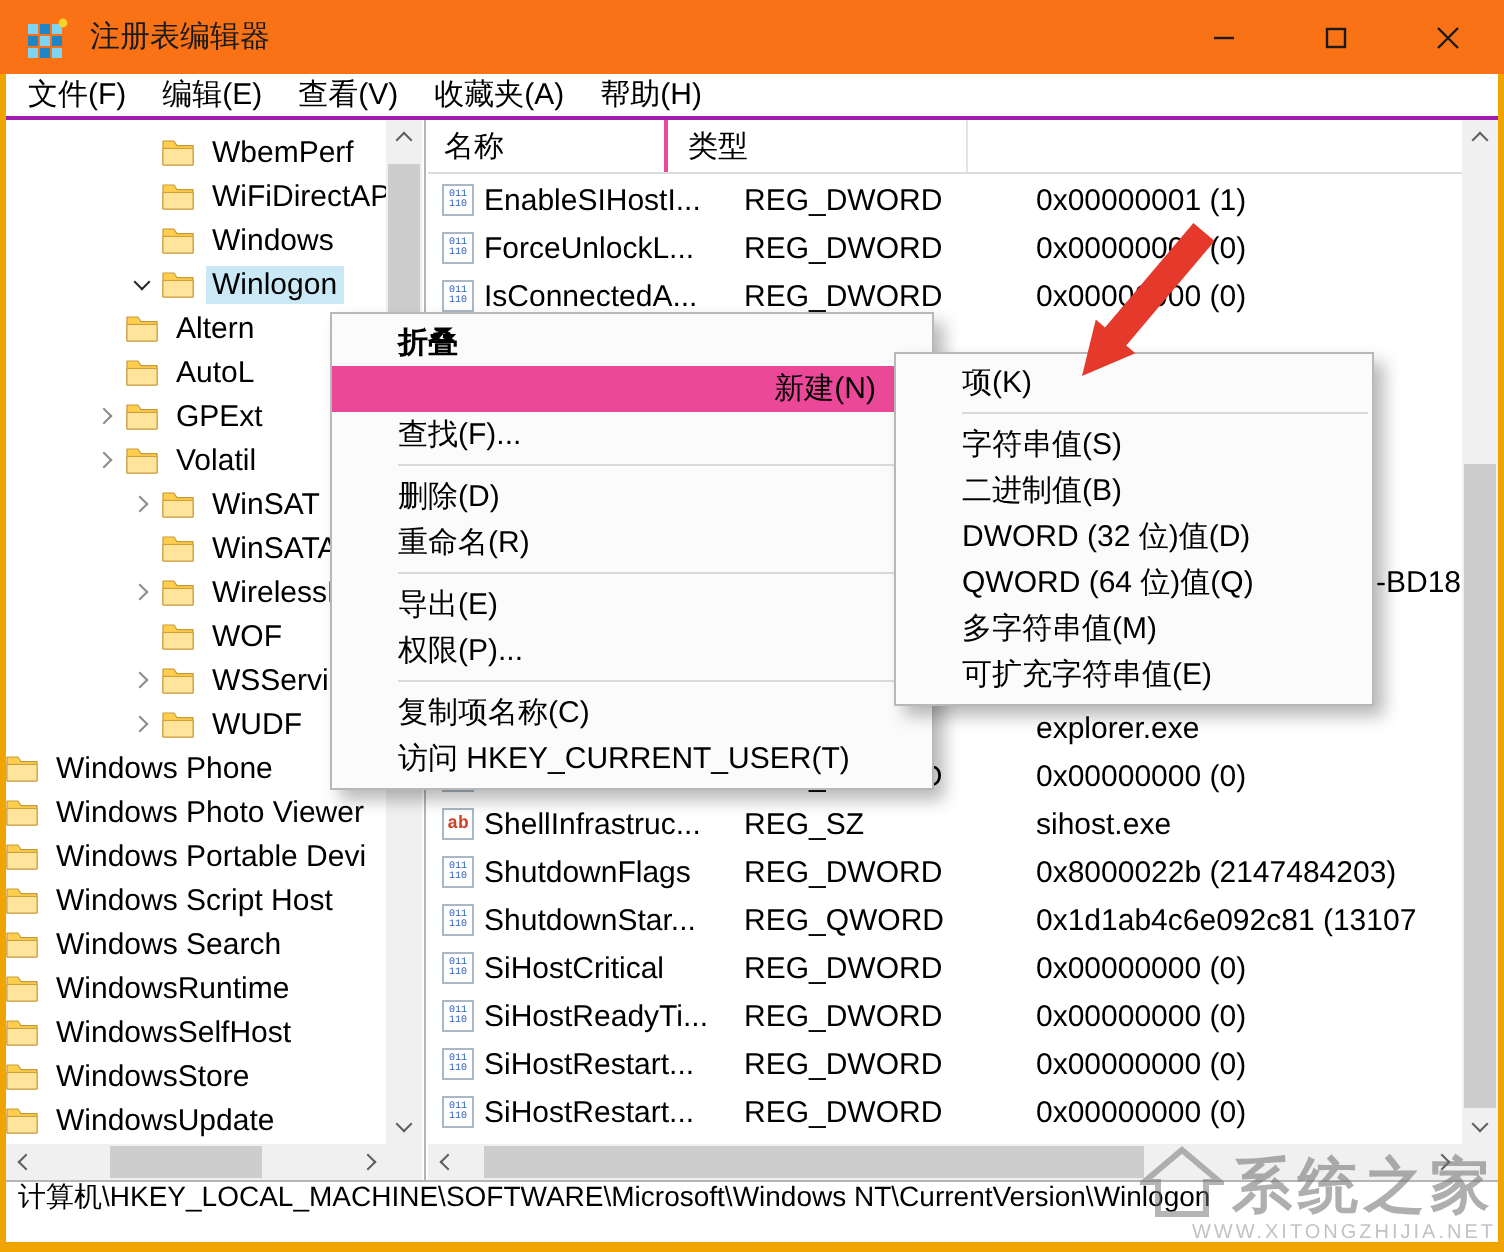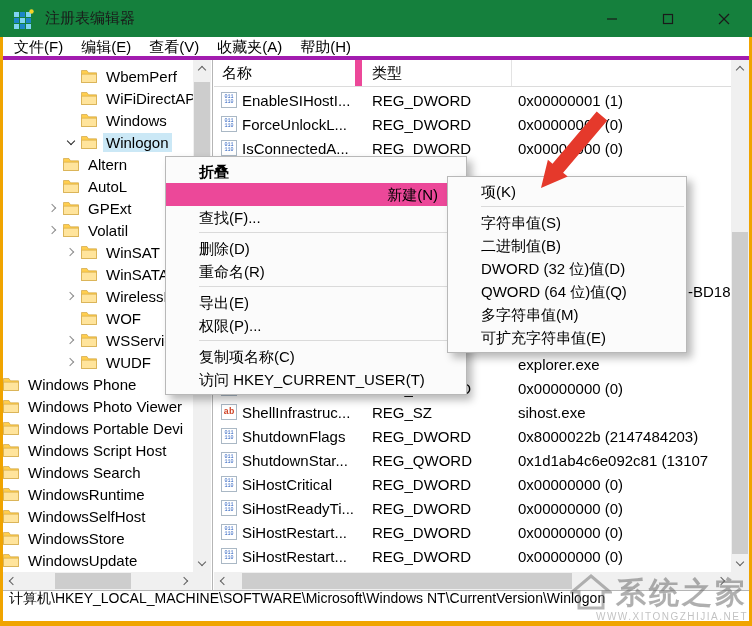--- a/index.html
+++ b/index.html
@@ -2,27 +2,27 @@
 <html><head>
 <meta charset="utf-8">
 <style>
   html,body{margin:0;padding:0;background:#888;}
   *{box-sizing:border-box;}
   .window{
     position:relative;width:752px;height:626px;background:#ffffff;overflow:hidden;
     font-family:"Liberation Sans","DejaVu Sans",sans-serif;color:#000;
   }
   
-  .titlebar{position:absolute;left:0;top:0;width:752px;height:37px;background:#15803d;display:flex;align-items:center;}
+  .titlebar{position:absolute;left:0;top:0;width:752px;height:37px;background:#f97316;display:flex;align-items:center;}
   .app-icon{margin-left:13px;width:22px;height:22px;display:inline-block;}
   .title-text{margin-left:10px;font-size:15px;color:#1a1a1a;}
   .tb-btns{position:absolute;right:0;top:0;height:37px;display:flex;}
   .tb-btn{width:56px;height:37px;display:flex;align-items:center;justify-content:center;}
   
-  .menubar{position:absolute;left:3px;top:37px;width:746px;height:23px;background:#fff;display:flex;align-items:center;padding-left:2px;border-bottom:4px solid #a21caf;}
+  .menubar{position:absolute;left:3px;top:37px;width:746px;height:23px;background:#fff;display:flex;align-items:center;padding-left:2px;border-bottom:2px solid #a21caf;}
   .mb-item{padding:0 9px;font-size:15px;line-height:23px;}
   
   .b-left{position:absolute;left:0;top:37px;width:3px;height:589px;background:#F0A400;}
   .b-right{position:absolute;right:0;top:37px;width:3px;height:589px;background:#F0A400;}
   .b-bottom{position:absolute;left:0;top:621px;width:752px;height:5px;background:#F0A400;}
   
   .tree{position:absolute;left:3px;top:60px;width:190px;height:512px;overflow:hidden;background:#fff;padding-top:5px;}
   .trow{height:22px;display:flex;align-items:center;white-space:nowrap;}
   .trow.lvl-a{padding-left:20px;margin-left:40px;}
   .trow.lvl-b{padding-left:42px;}
@@ -31,21 +31,21 @@
   .chev{display:inline-block;width:6px;height:6px;border-right:1.5px solid #8c8c8c;border-bottom:1.5px solid #8c8c8c;}
   .chev.right{transform:rotate(-45deg);}
   .chev.down{transform:rotate(45deg);border-color:#262626;}
   .folder{width:16px;height:14px;flex:0 0 16px;margin-right:6px;display:inline-block;}
   .tlabel{font-size:15px;padding:1px 3px;}
   .tlabel.tsel{background:#CBE8F6;}
   .splitter{position:absolute;left:212px;top:60px;width:1px;height:530px;background:#b5b5b5;}
   
   .list-header{position:absolute;left:214px;top:60px;width:517px;height:27px;display:flex;border-bottom:1px solid #dcdcdc;background:#fff;font-size:15px;}
   .lh-cell{display:flex;align-items:center;}
-  .lh-name{width:148px;padding-left:8px;border-right:7px solid #ec4899;}
+  .lh-name{width:120px;padding-left:8px;border-right:2px solid #ec4899;}
   .lh-type{width:150px;padding-left:10px;border-right:1px solid #e3e3e3;}
   .lh-data{flex:1;padding-left:6px;}
   .list-rows{position:absolute;left:214px;top:88px;width:517px;height:484px;overflow:hidden;}
   .lrow{position:relative;height:24px;display:flex;align-items:center;font-size:15px;white-space:nowrap;}
   .cell{overflow:hidden;}
   .c-name{width:148px;padding-left:7px;display:flex;align-items:center;}
   .c-type{width:150px;padding-left:10px;}
   .c-data{flex:1;padding-left:6px;}
   .ric{width:16px;height:16px;flex:0 0 16px;margin-right:5px;border:1px solid #aab8c5;background:#fff;
        display:flex;flex-direction:column;align-items:center;justify-content:center;

